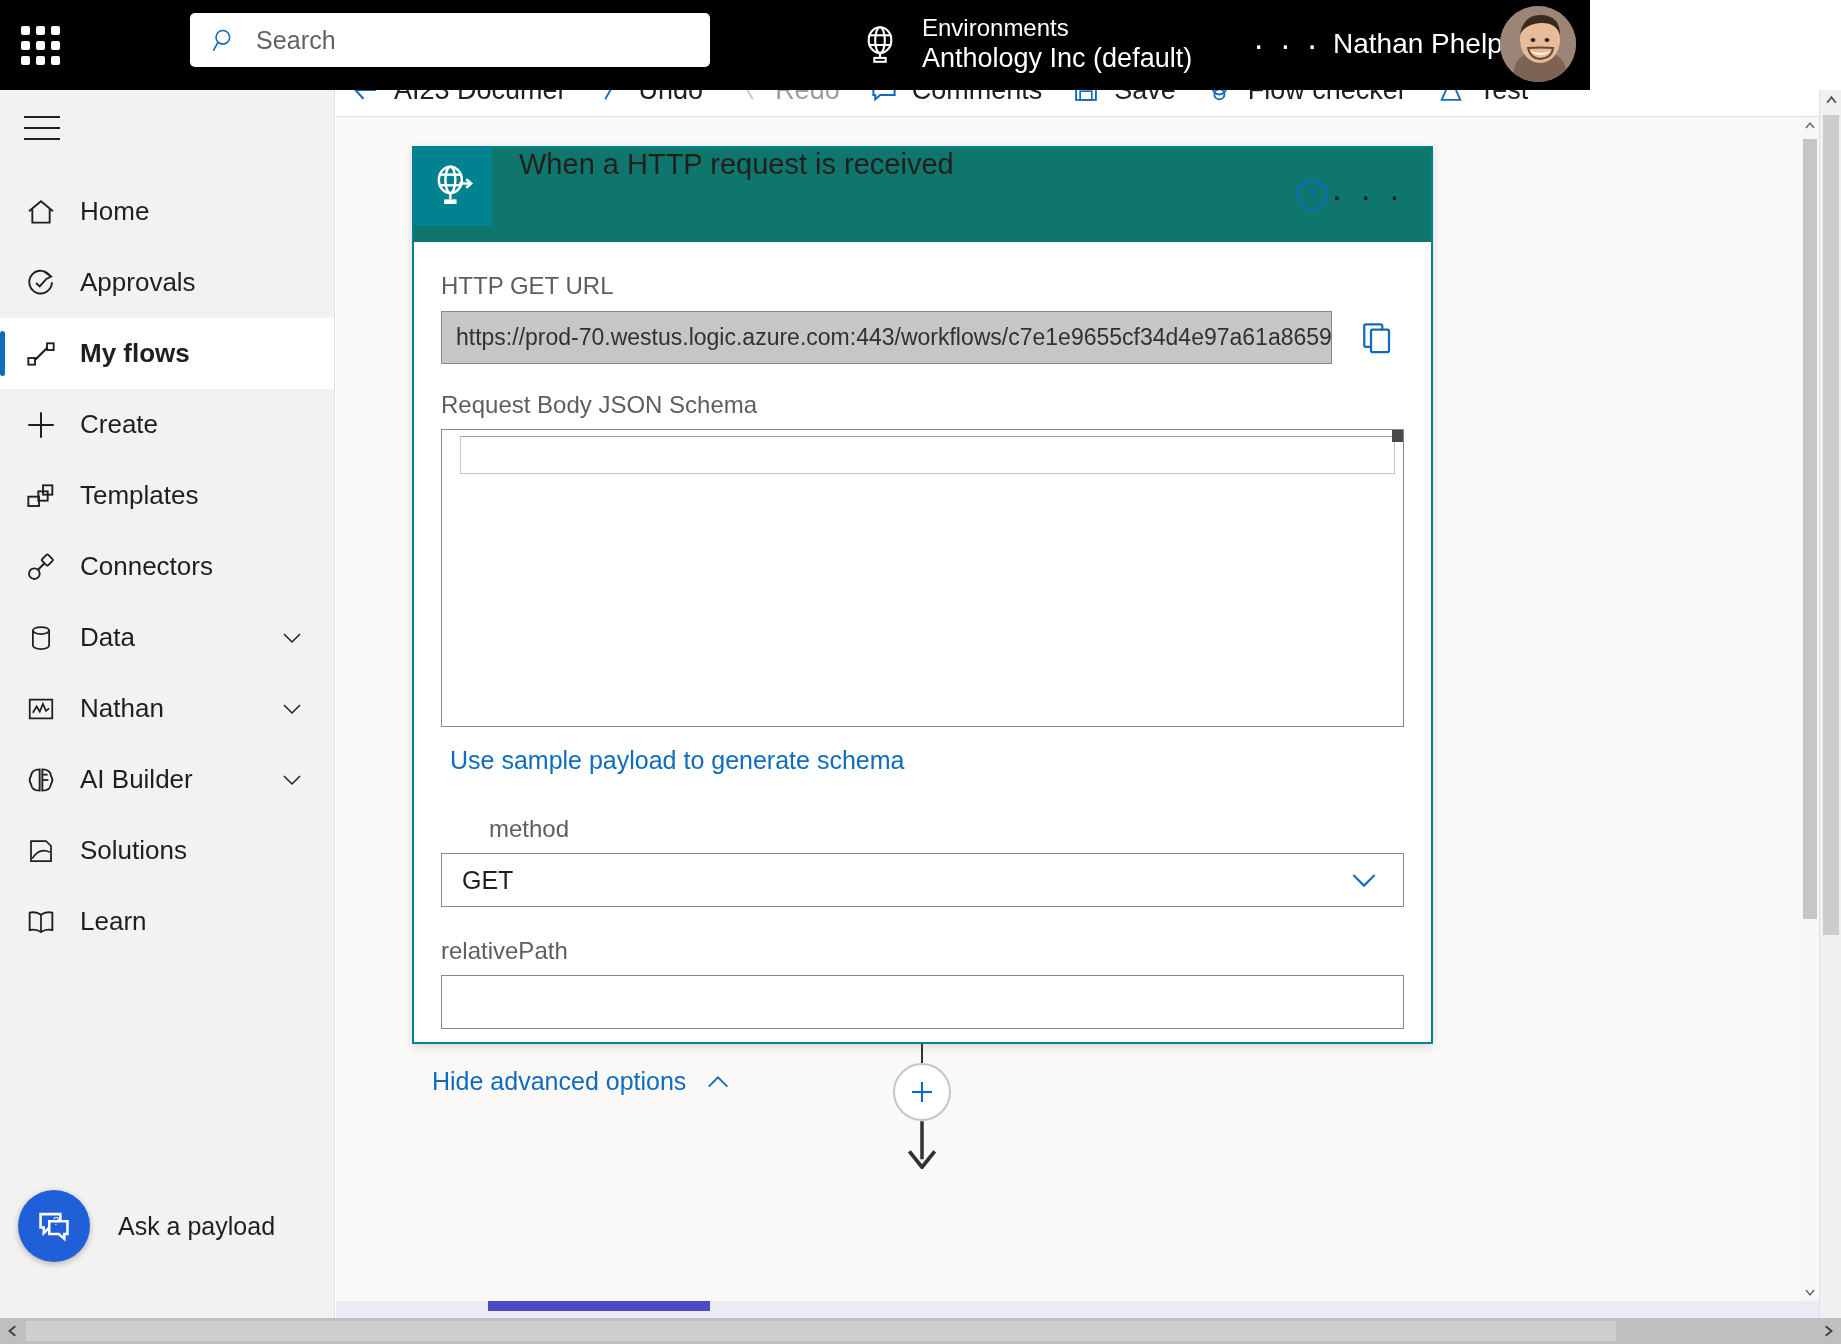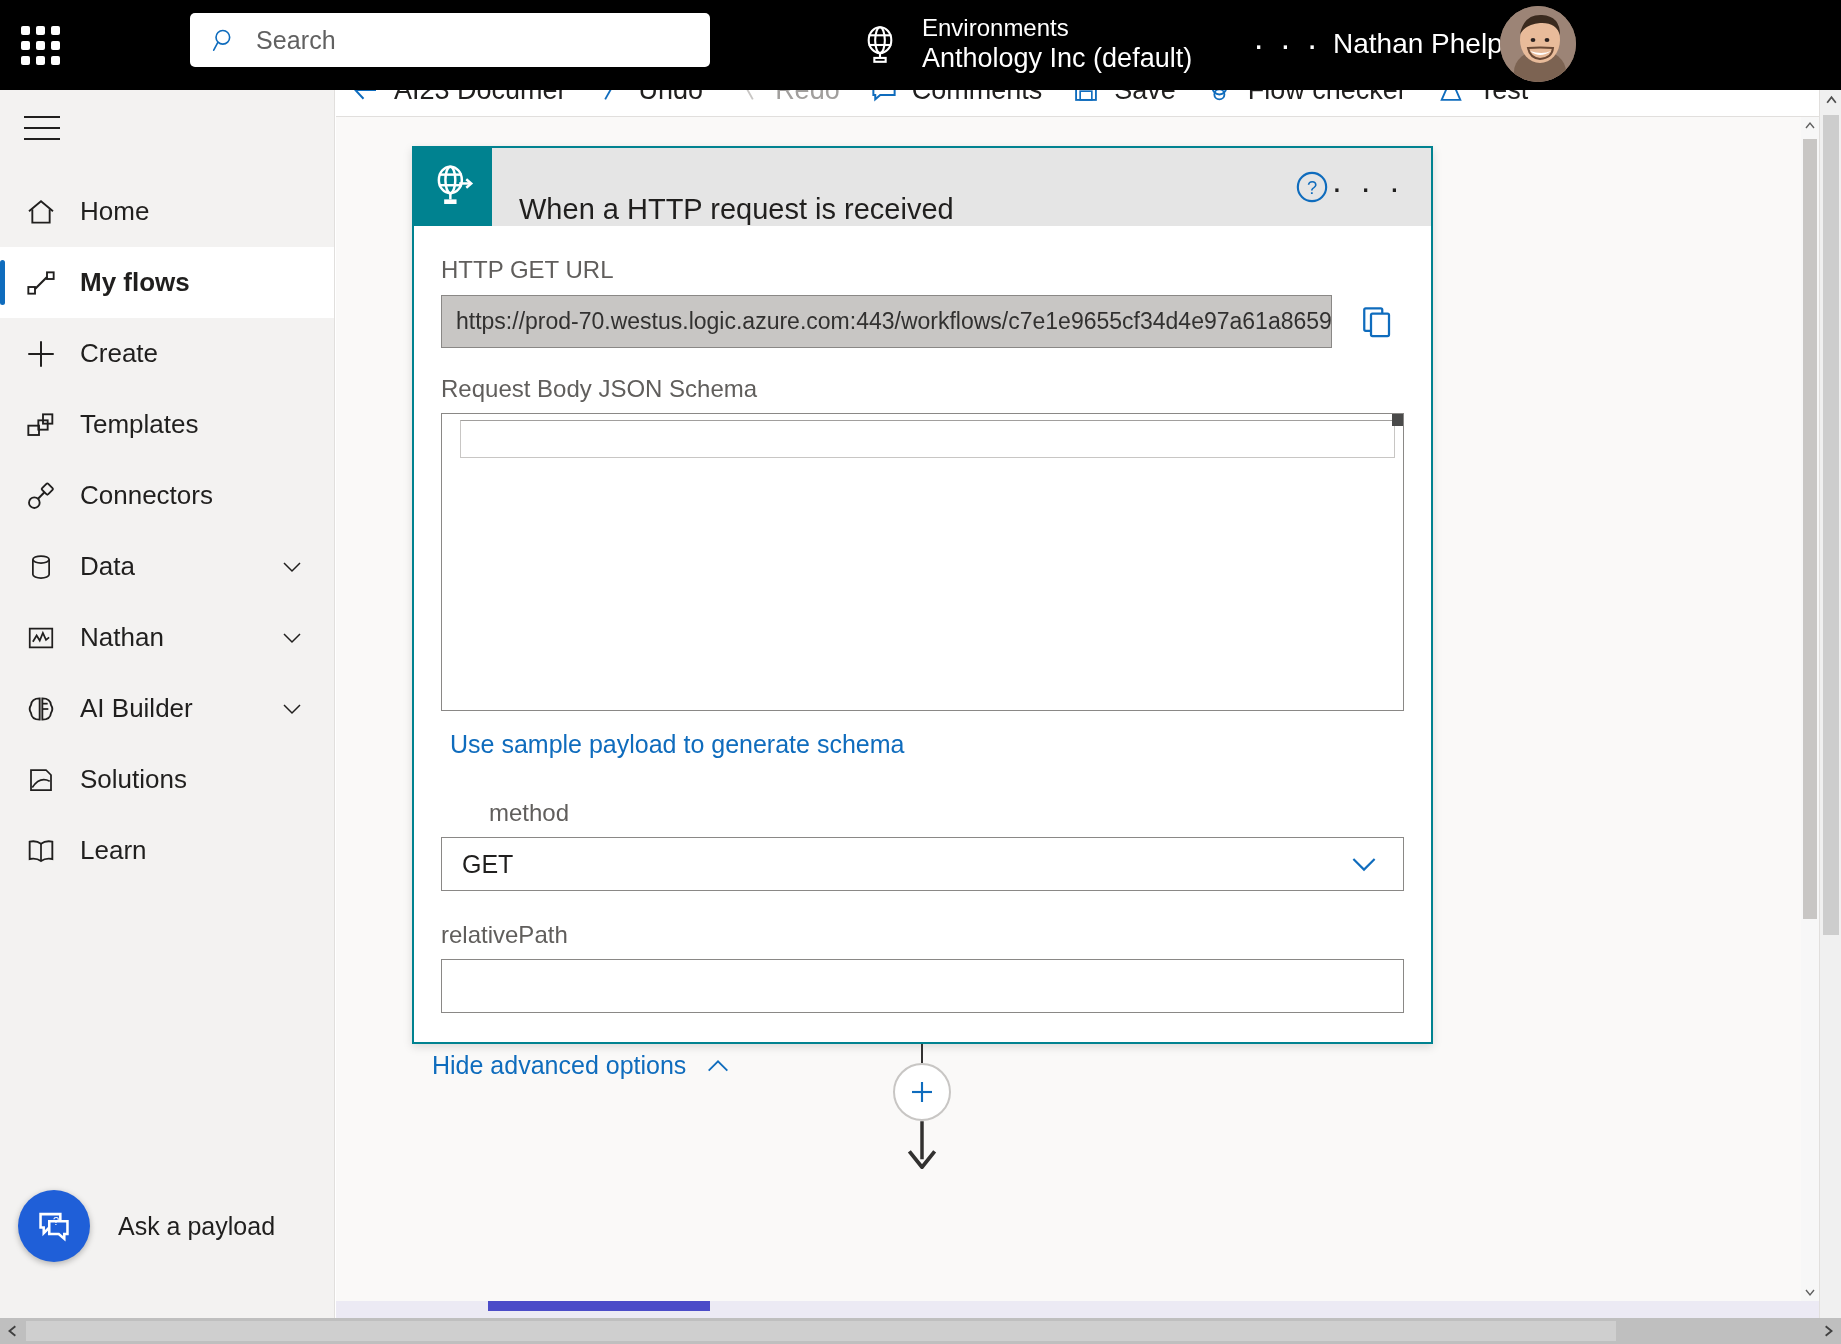--- a/index.html
+++ b/index.html
@@ -9,21 +9,21 @@
     width: 1841px; height: 1344px;
     overflow: hidden;
     background: #ffffff;
     font-family: "Liberation Sans", "DejaVu Sans", sans-serif;
     -webkit-font-smoothing: antialiased;
   }
 
   
   .suitebar {
     position: absolute; top: 0; left: 0;
-    width: 1841px; height: 90px;
+    width: 1590px; height: 90px;
     background: #000000;
     display: flex; align-items: center;
     z-index: 40;
   }
   .waffle {
     width: 56px; height: 56px;
     margin-left: 12px;
     display: flex; align-items: center; justify-content: center;
     cursor: pointer;
   }
@@ -198,23 +198,23 @@
 
   .card {
     position: absolute; left: 76px; top: 29px;
     width: 1021px; height: 898px;
     background: #ffffff;
     border: 2px solid #008290;
     box-shadow: 0 3px 9px rgba(0,0,0,0.13);
   }
   .card-header {
     position: relative;
-    height: 78px;
-    background: #e5e5e5;
-    display: flex; align-items: flex-end;
+    height: 94px;
+    background: #0f766e;
+    display: flex; align-items: flex-start;
   }
   .card-icon-box {
     width: 78px; height: 78px;
     background: #008290;
     display: flex; align-items: center; justify-content: center;
     flex: 0 0 78px;
   }
   .card-title {
     margin-left: 27px;
     font-size: 29px;
@@ -483,20 +483,30 @@
     <div class="nav-item">
       <span class="ico">
         <svg width="32" height="32" viewBox="0 0 24 24">
           <path d="M3 11.5 L12 4 L21 11.5" fill="none" stroke="#201f1e" stroke-width="1.4"></path>
           <path d="M5.5 10 V20 H18.5 V10" fill="none" stroke="#201f1e" stroke-width="1.4"></path>
         </svg>
       </span>
       <span>Home</span>
     </div>
 
+    <div class="nav-item">
+      <span class="ico">
+        <svg width="32" height="32" viewBox="0 0 24 24">
+          <path d="M19 7 A8.5 8.5 0 1 0 20.2 11.5" fill="none" stroke="#201f1e" stroke-width="1.4"></path>
+          <path d="M14.5 3.5 L19.6 7.2 L15.2 9.4" fill="none" stroke="#201f1e" stroke-width="1.4"></path>
+          <path d="M8.3 12 L11 14.6 L15.6 9.4" fill="none" stroke="#201f1e" stroke-width="1.4"></path>
+        </svg>
+      </span>
+      <span>Approvals</span>
+    </div>
 
     <div class="nav-item selected">
       <span class="ico">
         <svg width="32" height="32" viewBox="0 0 24 24">
           <rect x="2.5" y="15" width="5" height="5" fill="none" stroke="#201f1e" stroke-width="1.4"></rect>
           <rect x="16.5" y="4" width="5" height="5" fill="none" stroke="#201f1e" stroke-width="1.4"></rect>
           <path d="M7.5 16.5 L16.5 7.5" fill="none" stroke="#201f1e" stroke-width="1.6"></path>
         </svg>
       </span>
       <span>My flows</span>

